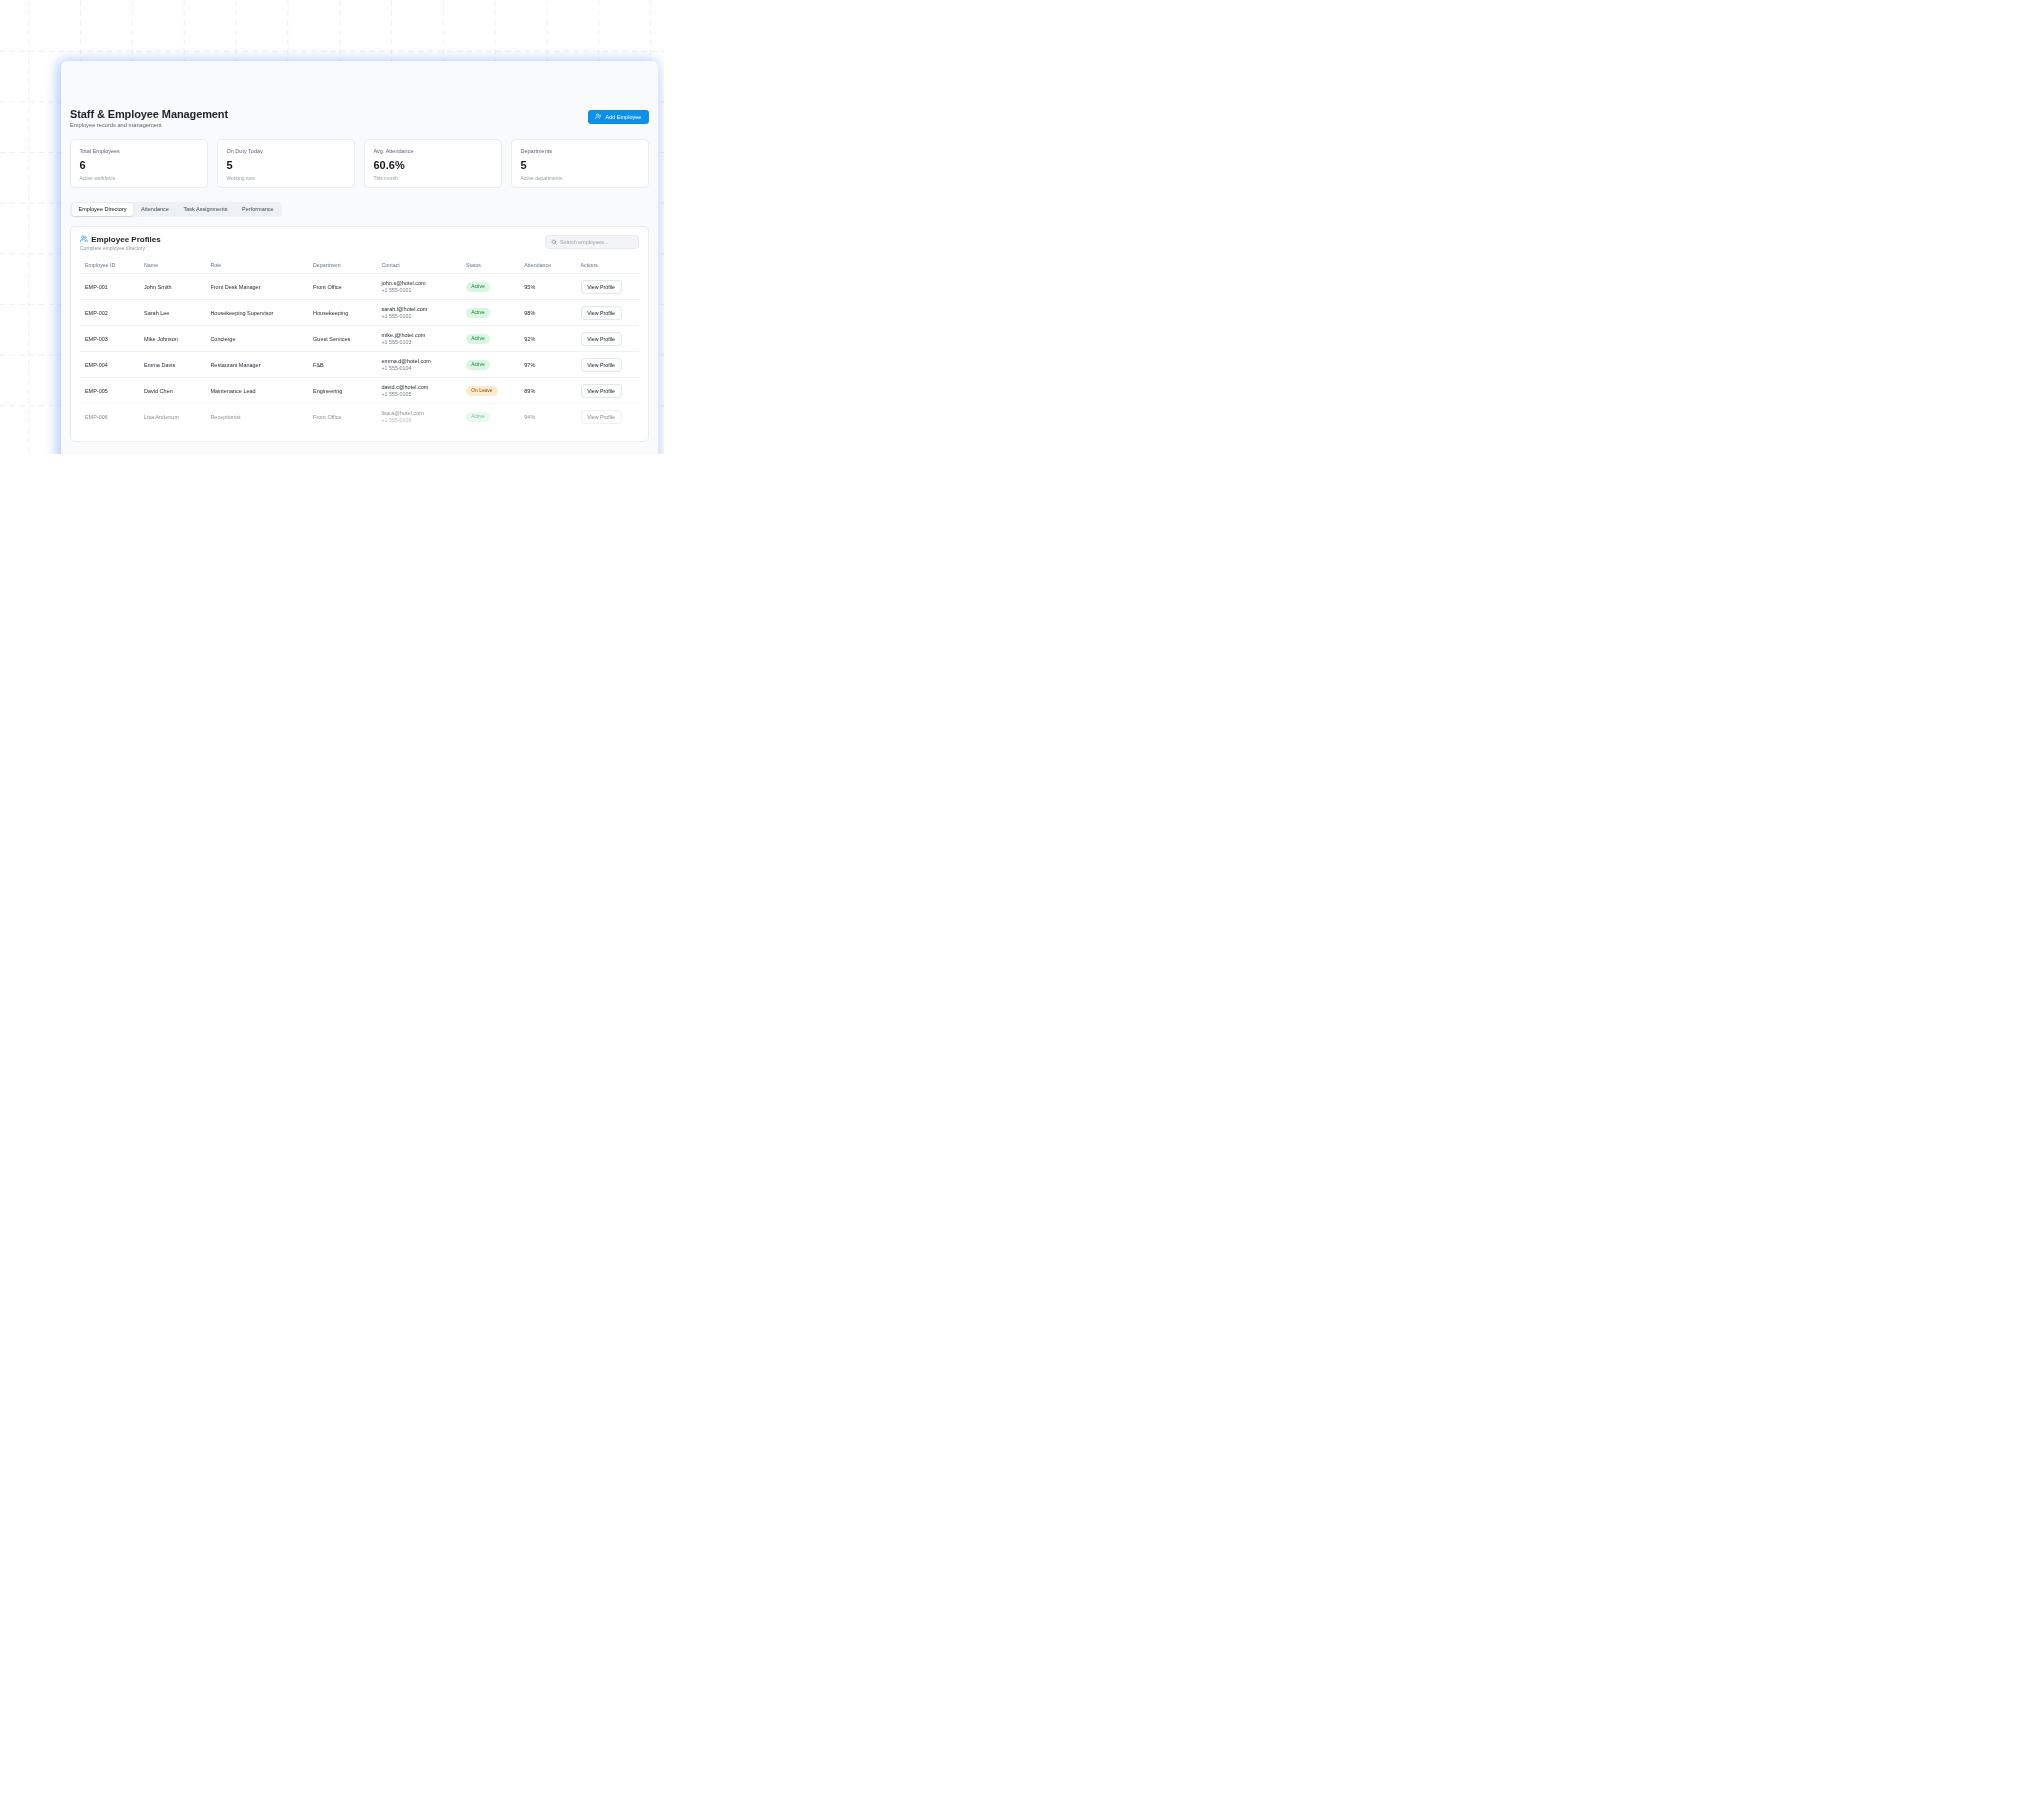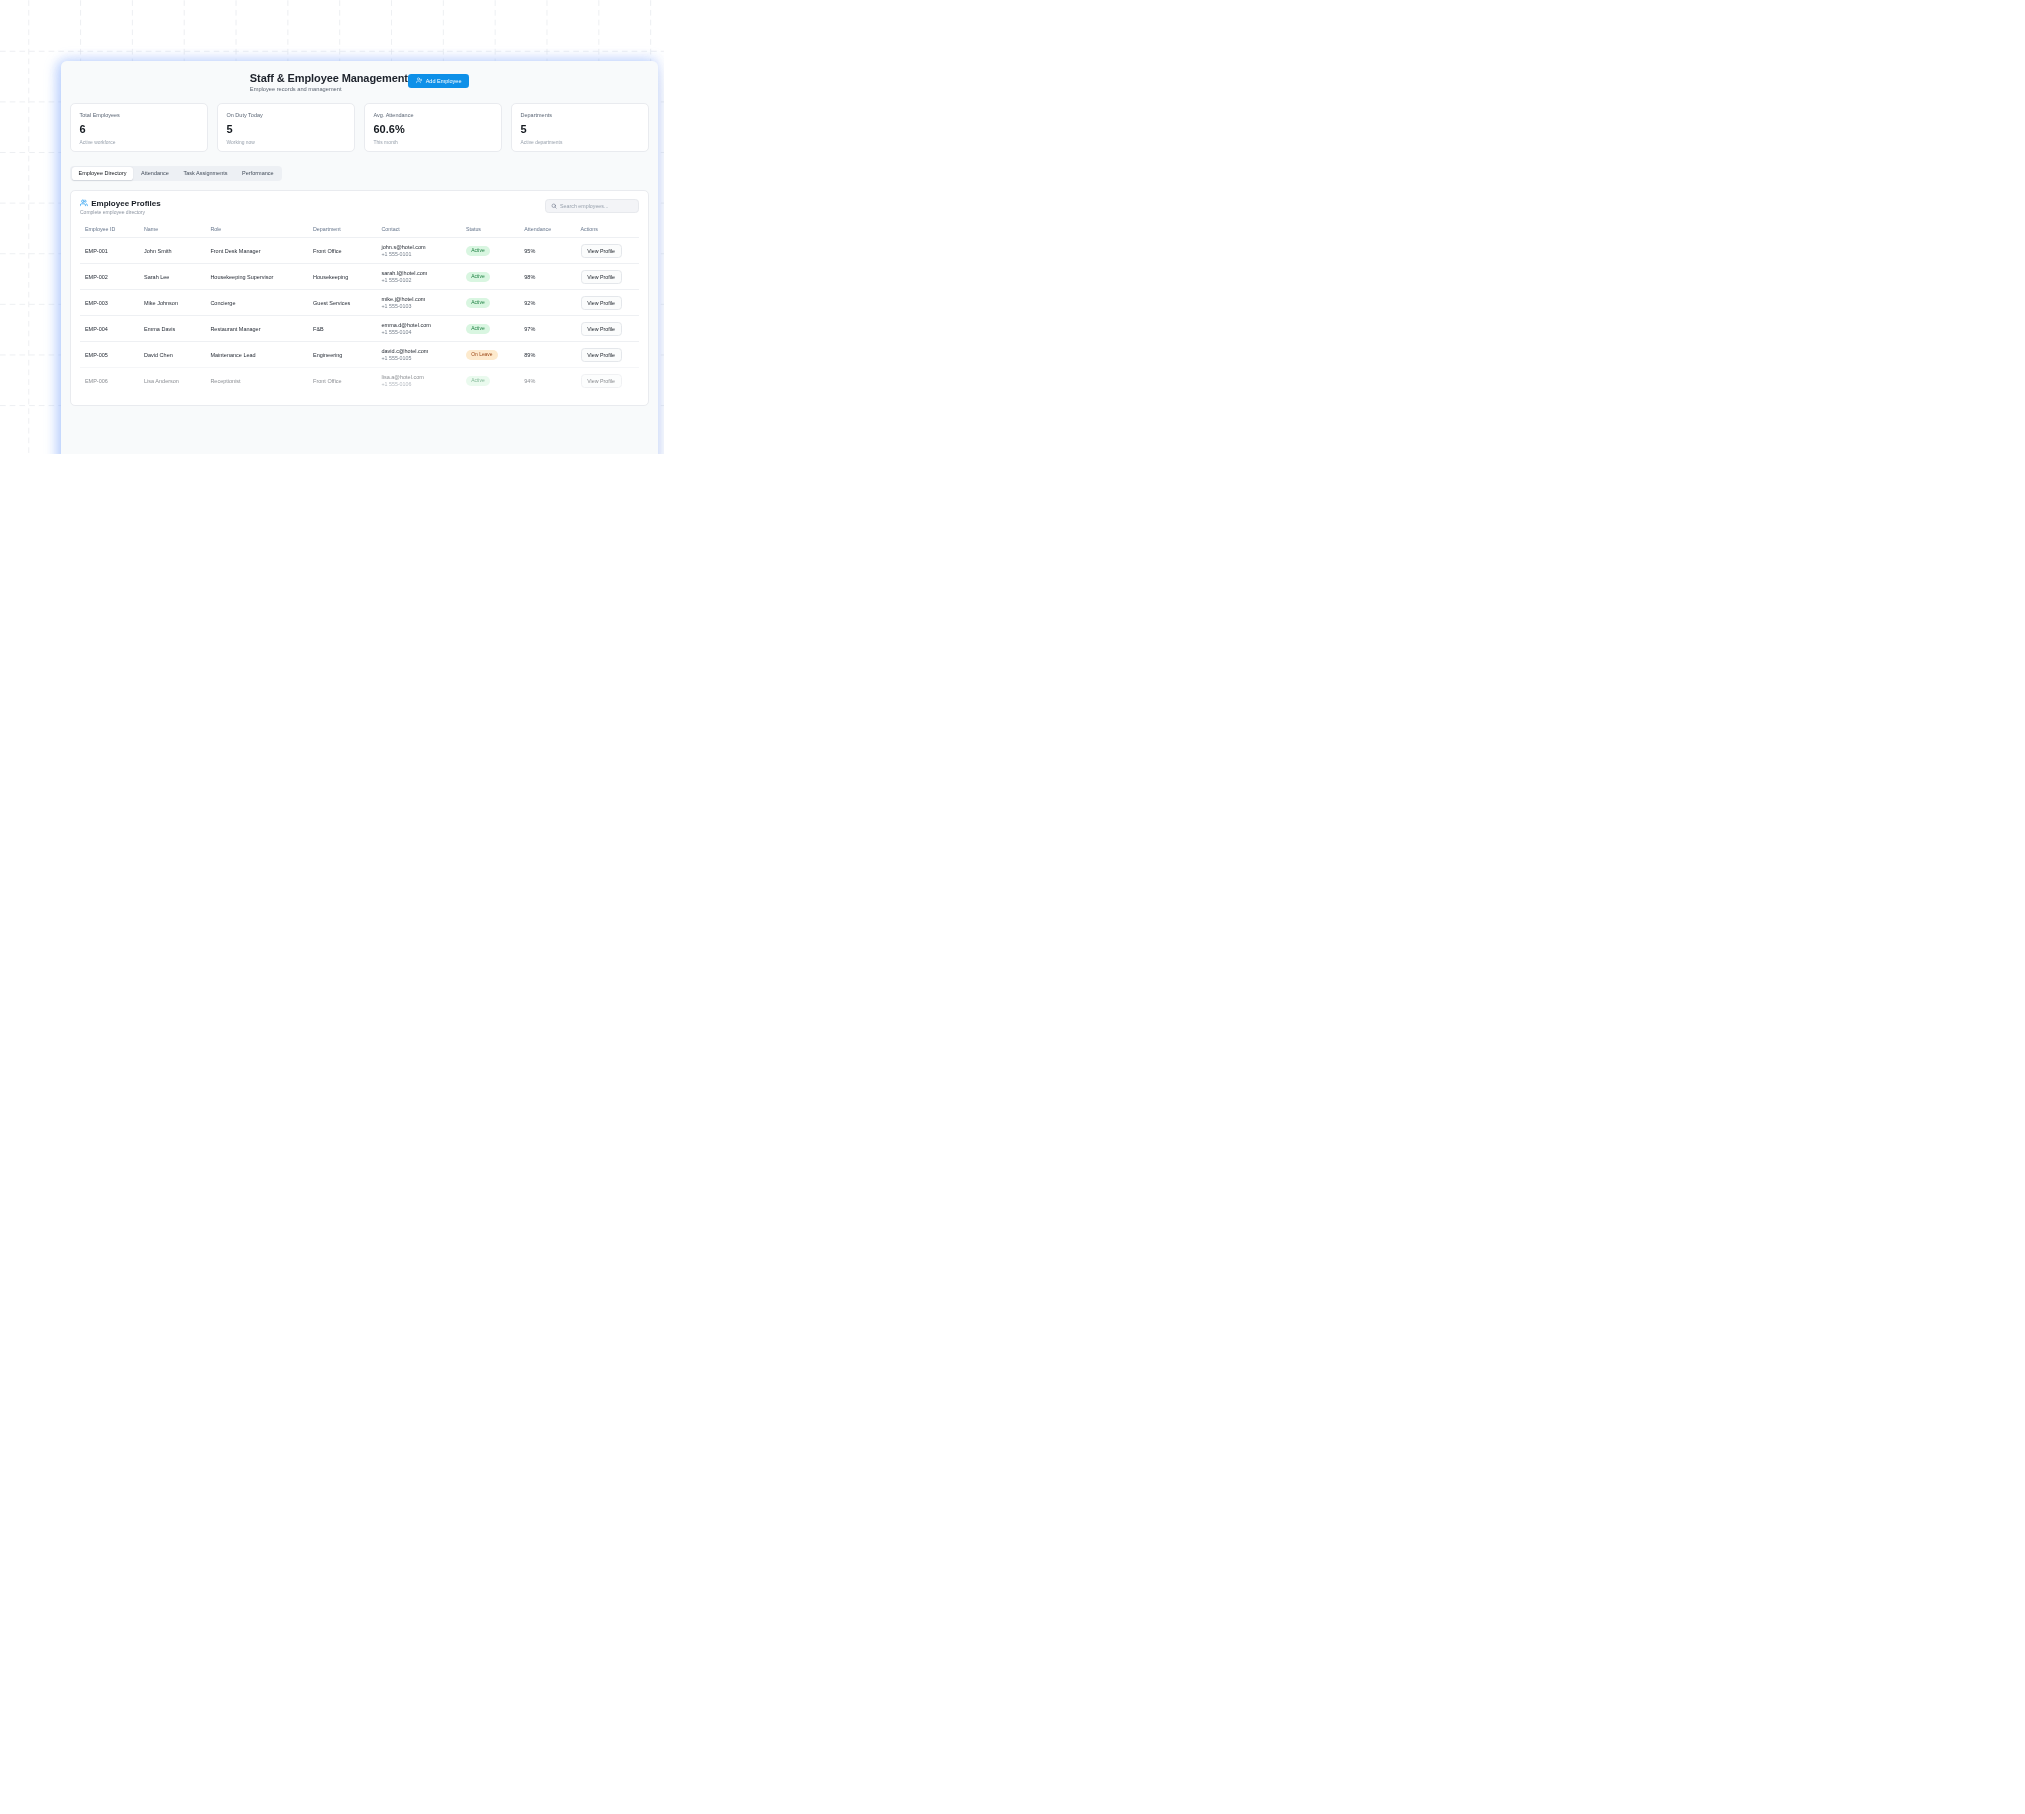--- a/index.html
+++ b/index.html
@@ -19,21 +19,21 @@
     background:#f8fafb;
     border-radius:5.7px;
     box-shadow:-4.9px 1.6px 12px rgba(120,165,255,.40),
                0 -3.2px 10.5px rgba(130,170,255,.22),
                7.3px 9px 22px rgba(140,160,210,.16);
     padding:10.5px 9px;
     z-index:1;
   }
 
   
-  .card-header { display:flex; justify-content:center; align-items:flex-start; }
+  .card-header { display:flex; justify-content:space-between; align-items:flex-start;margin-top:36px; }
   .page-title { font-size:11px; font-weight:600; color:#1d222b; letter-spacing:-0.1px; }
   .page-subtitle { font-size:5.7px; color:#5d6673; margin-top:2.8px; }
   .btn-primary {
     display:inline-flex; align-items:center; gap:3.6px;
     background:#0e90e8; color:#fff; border:none; cursor:pointer;
     height:14px; padding:0 7.7px; border-radius:3.2px;
     font-size:5.5px; font-family:inherit; margin-top:2px;
   }
   .btn-primary svg { width:6.5px; height:6.5px; }
 

